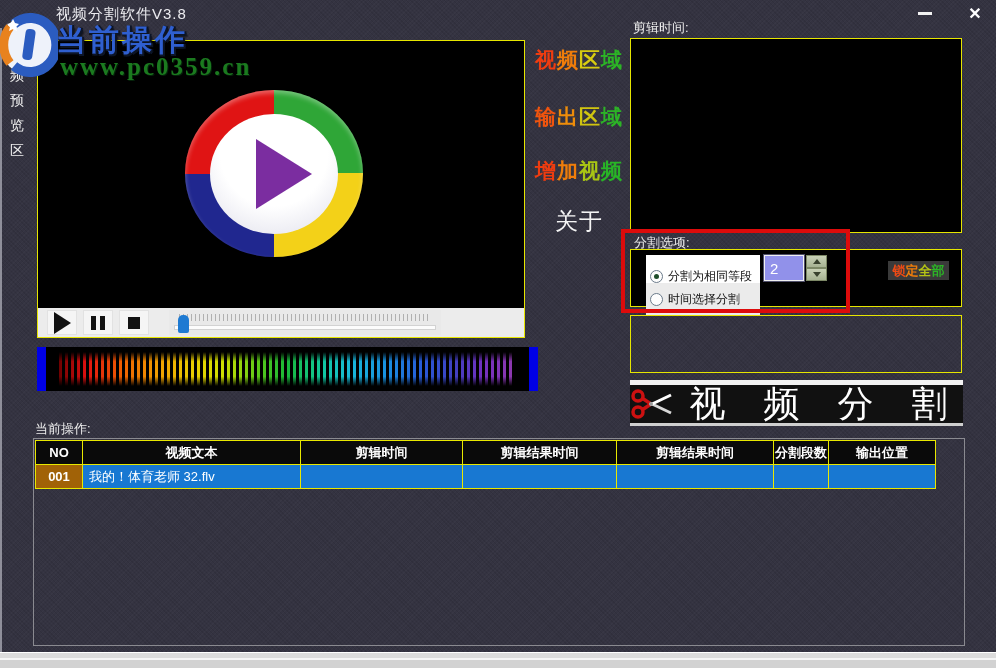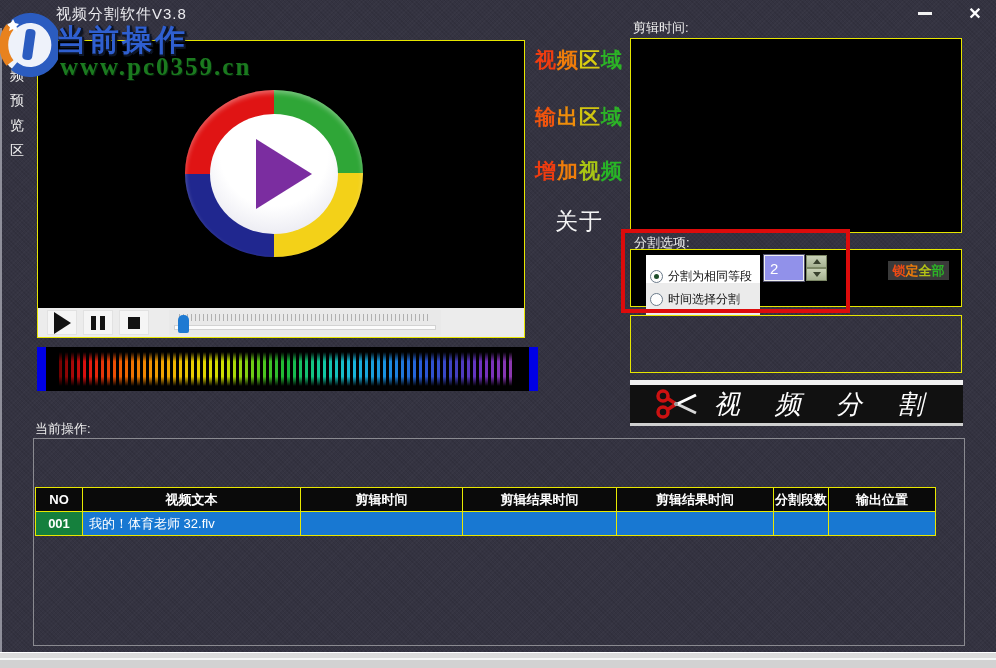--- a/index.html
+++ b/index.html
@@ -98,30 +98,30 @@
   #lock-btn { position:absolute; left:257px; top:11px; width:61px; height:19px; background:#3a3a3a;
               display:flex; align-items:center; justify-content:center; font-size:13px; font-weight:bold; cursor:pointer; }
   #red-rect { left:621px; top:229px; width:229px; height:84px; border:4px solid #dd0b0b; z-index:40; pointer-events:none; }
   #empty-box { left:630px; top:315px; width:332px; height:58px; border:1px solid #e6e600; }
 
   
   #split-btn { left:630px; top:380px; width:333px; height:46px; cursor:pointer; }
   #split-btn .strip-top { height:5px; background:#f2f2f2; }
   #split-btn .body { height:38px; background:#111111; display:flex; align-items:center; justify-content:center; }
   #split-btn .strip-bot { height:3px; background:#cfcfcf; }
-  #split-btn-label { color:#fff; font-size:26px; letter-spacing:14px; margin-left:14px; white-space:nowrap;font-style:italic; }
+  #split-btn-label { color:#fff; font-size:36px; letter-spacing:14px; margin-left:14px; white-space:nowrap; }
 
   
   #ops-label { left:35px; top:420px; font-size:13px; color:#ececec; }
   #table-container { left:33px; top:438px; width:932px; height:208px; border:1px solid #8a8a90; }
-  #ops-table { position:absolute; left:1px; top:1px; border-collapse:collapse; table-layout:fixed;margin-top:47px; }
+  #ops-table { position:absolute; left:1px; top:1px; border-collapse:collapse; table-layout:fixed; }
   #ops-table td { border:1px solid #e8e800; height:24px; font-size:13px; color:#fff; text-align:center; overflow:hidden; white-space:nowrap; }
   #ops-table tr.hdr td { background:#0a0a0a; font-weight:bold; }
   #ops-table tr.datarow td { background:#1878d2; }
-  #ops-table tr.datarow td.no-cell { background:#15803d; font-weight:bold; }
+  #ops-table tr.datarow td.no-cell { background:#a16207; font-weight:bold; }
   #ops-table td.txt-cell { text-align:left; padding-left:6px; }
 
   
   #bottom-strip { left:0; top:652px; width:996px; height:16px;
      background:linear-gradient(#ffffff 0 1px, #dcdcdc 1px 6px, #f6f6f6 6px 8px, #d2d2d2 8px 16px); }
 </style>
 </head>
 <body>
 
 <div class="abs" id="win-edge-left"></div>

